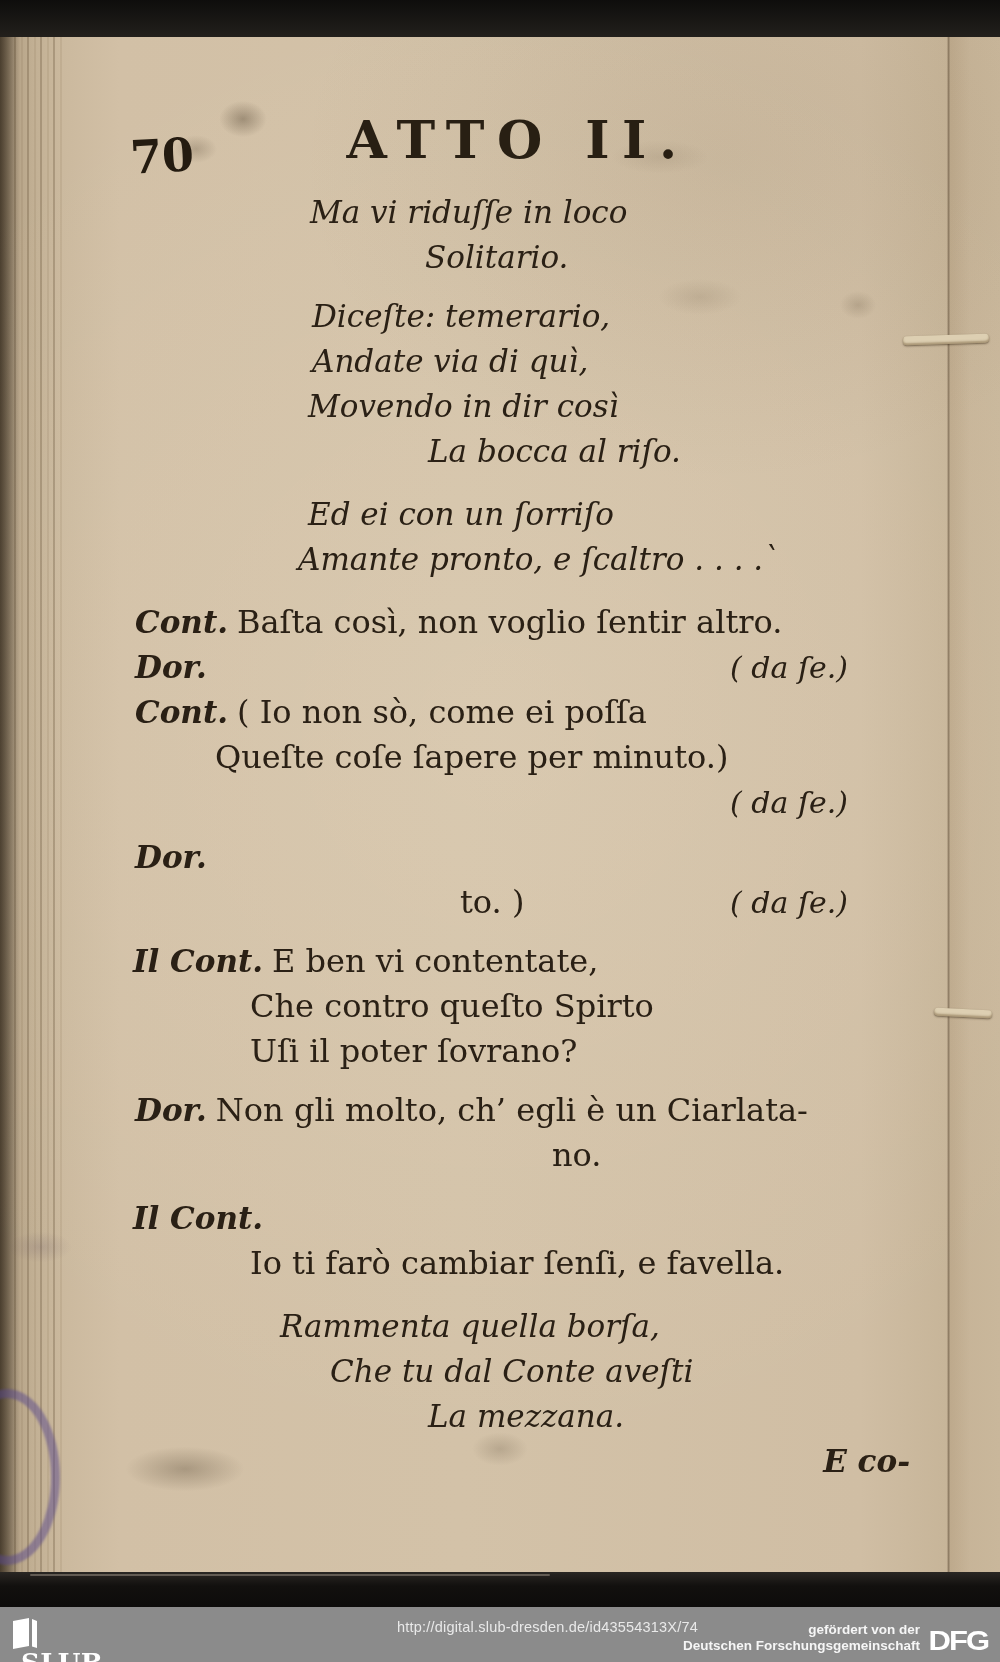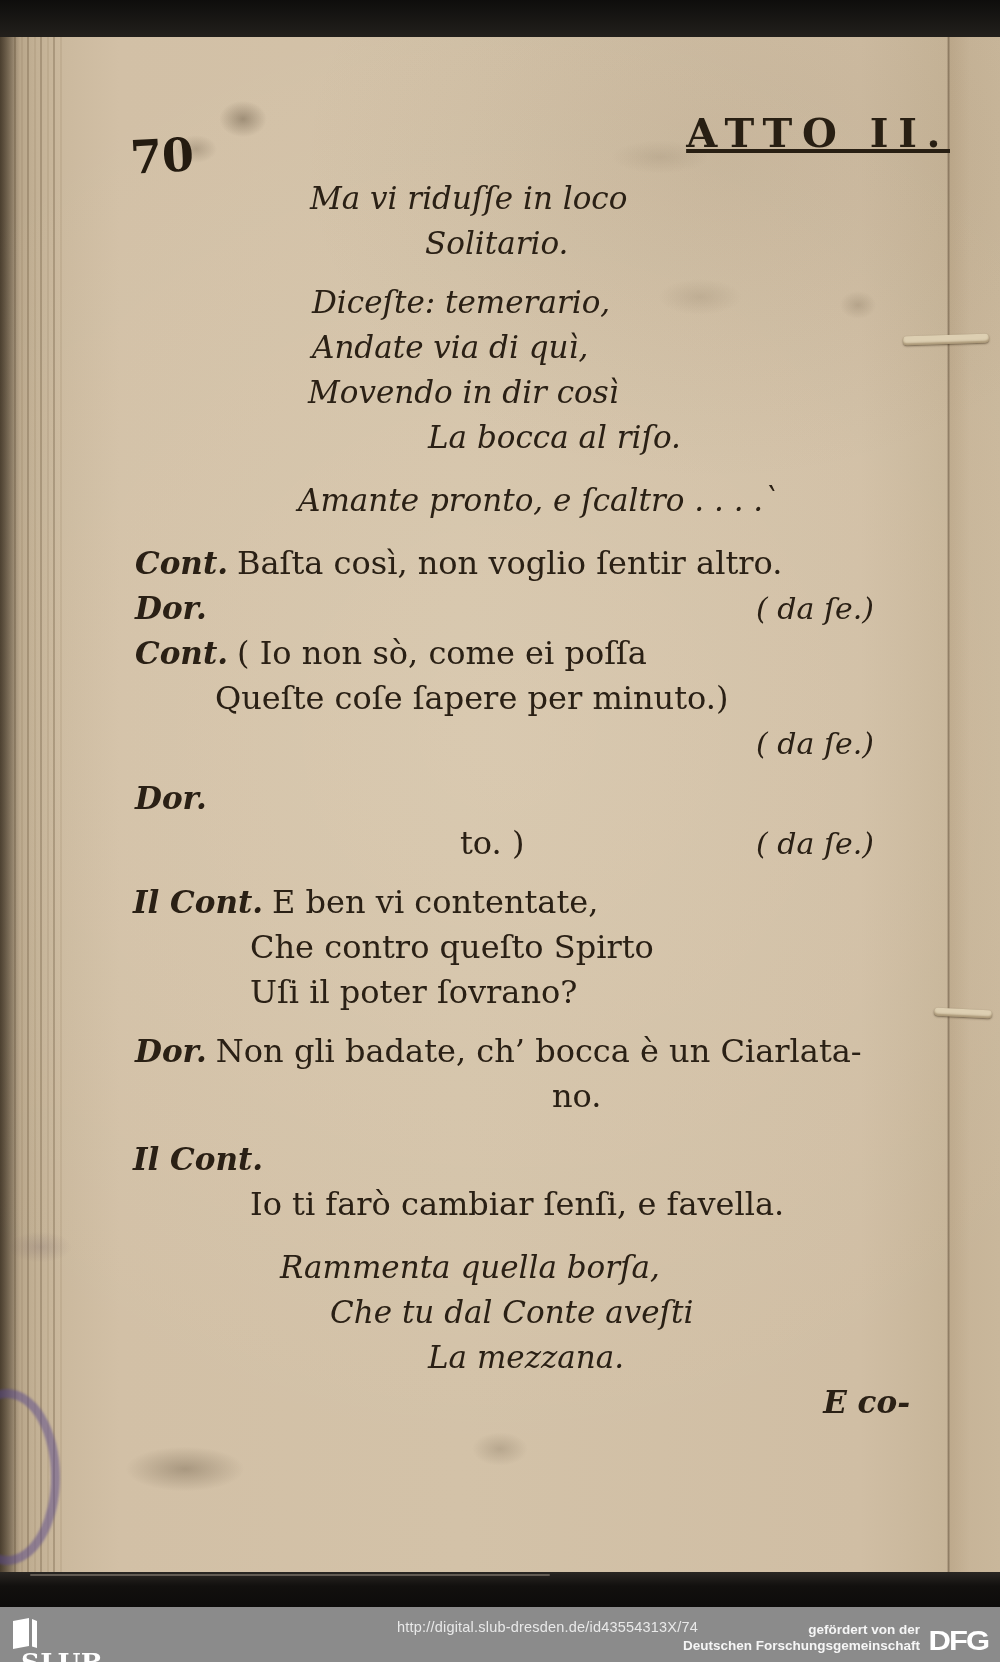--- a/index.html
+++ b/index.html
@@ -49,24 +49,24 @@
      radial-gradient(ellipse 40px 24px at 500px 1412px, rgba(62,48,30,.18), rgba(0,0,0,0) 70%),
      radial-gradient(ellipse 26px 20px at 858px 268px, rgba(70,55,35,.18), rgba(0,0,0,0) 70%),
      radial-gradient(ellipse 60px 26px at 700px 260px, rgba(80,62,40,.12), rgba(0,0,0,0) 70%),
      radial-gradient(ellipse 70px 24px at 660px 120px, rgba(80,62,40,.10), rgba(0,0,0,0) 70%),
      radial-gradient(ellipse 46px 22px at 40px 1210px, rgba(70,50,80,.15), rgba(0,0,0,0) 70%);}
 
   
   .pagecontent{position:absolute;left:60px;top:0;width:890px;height:100%;color:#2a2015;}
   .pagenum{position:absolute;left:70px;top:92px;font-size:46px;font-weight:bold;
            transform:rotate(-3deg);color:#241b10;}
-  .acthead{margin:72px 0 20px 0;padding-left:26px;text-align:right;font-weight:bold;
-           font-size:40px;letter-spacing:.24em;color:#281f13;text-decoration:underline;}
+  .acthead{margin:72px 0 20px 0;padding-left:26px;text-align:center;font-weight:bold;
+           font-size:52px;letter-spacing:.24em;color:#281f13;}
   .line{height:45px;line-height:45px;font-size:32px;white-space:nowrap;display:flex;
-        padding-right:76px;}
+        padding-right:102px;}
   .v{font-style:italic;font-size:31px;font-weight:500;}
   .spk{font-weight:bold;font-style:italic;font-size:31px;margin-right:9px;}
   .aside{margin-left:auto;font-style:italic;font-size:30px;}
   .right{justify-content:flex-end;}
   .catch{font-style:italic;font-weight:bold;font-size:31px;}
   .g1{height:14px;} .g2{height:18px;} .g3{height:10px;}
 
   
   .footer{position:absolute;left:0;top:1607px;width:1000px;height:55px;background:#8b8b8b;
           font-family:"Liberation Sans",sans-serif;color:#fff;}
@@ -117,20 +117,23 @@
       <div class="line v" style="margin-left:252px">
           <span>Andate via di quì,</span>
         </div>
       <div class="line v" style="margin-left:248px">
           <span>Movendo in dir così</span>
         </div>
       <div class="line v" style="margin-left:368px">
           <span>La bocca al riſo.</span>
         </div>
       <div class="g2"></div>
+      <div class="line v" style="margin-left:248px">
+          <span>Ed ei con un ſorriſo</span>
+        </div>
       <div class="line v" style="margin-left:238px">
           <span>Amante pronto, e ſcaltro . . . .ˋ</span>
         </div>
       <div class="g2"></div>
 
       <div class="line" style="margin-left:75px">
           <span class="spk">Cont.</span>
           <span>Baſta così, non voglio ſentir altro.</span>
         </div>
       <div class="line" style="margin-left:75px">
@@ -162,21 +165,21 @@
         </div>
       <div class="line" style="margin-left:190px">
           <span>Che contro queſto Spirto</span>
         </div>
       <div class="line" style="margin-left:190px">
           <span>Uſi il poter ſovrano?</span>
         </div>
       <div class="g1"></div>
       <div class="line" style="margin-left:75px">
           <span class="spk">Dor.</span>
-          <span>Non gli badate, ch’ bocca è un Ciarlata-</span>
+          <span>Non gli molto, ch’ egli è un Ciarlata-</span>
         </div>
       <div class="line" style="margin-left:492px">
           <span>no.</span>
         </div>
       <div class="g2"></div>
       <div class="line" style="margin-left:73px">
           <span class="spk">Il Cont.</span>
         </div>
       <div class="line" style="margin-left:190px">
           <span>Io ti farò cambiar ſenſi, e favella.</span>

